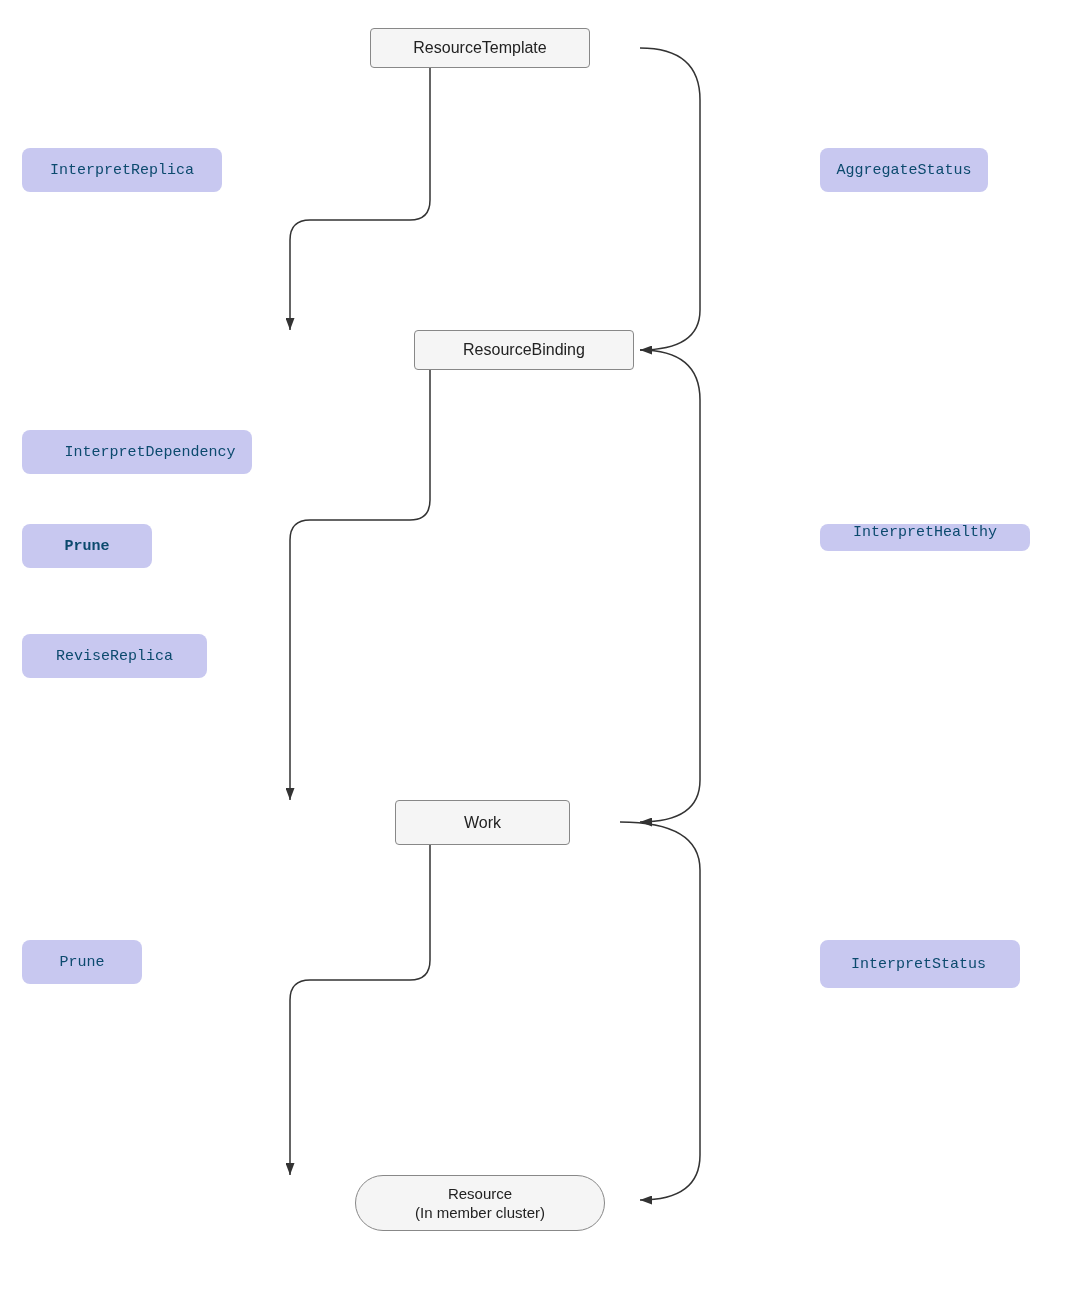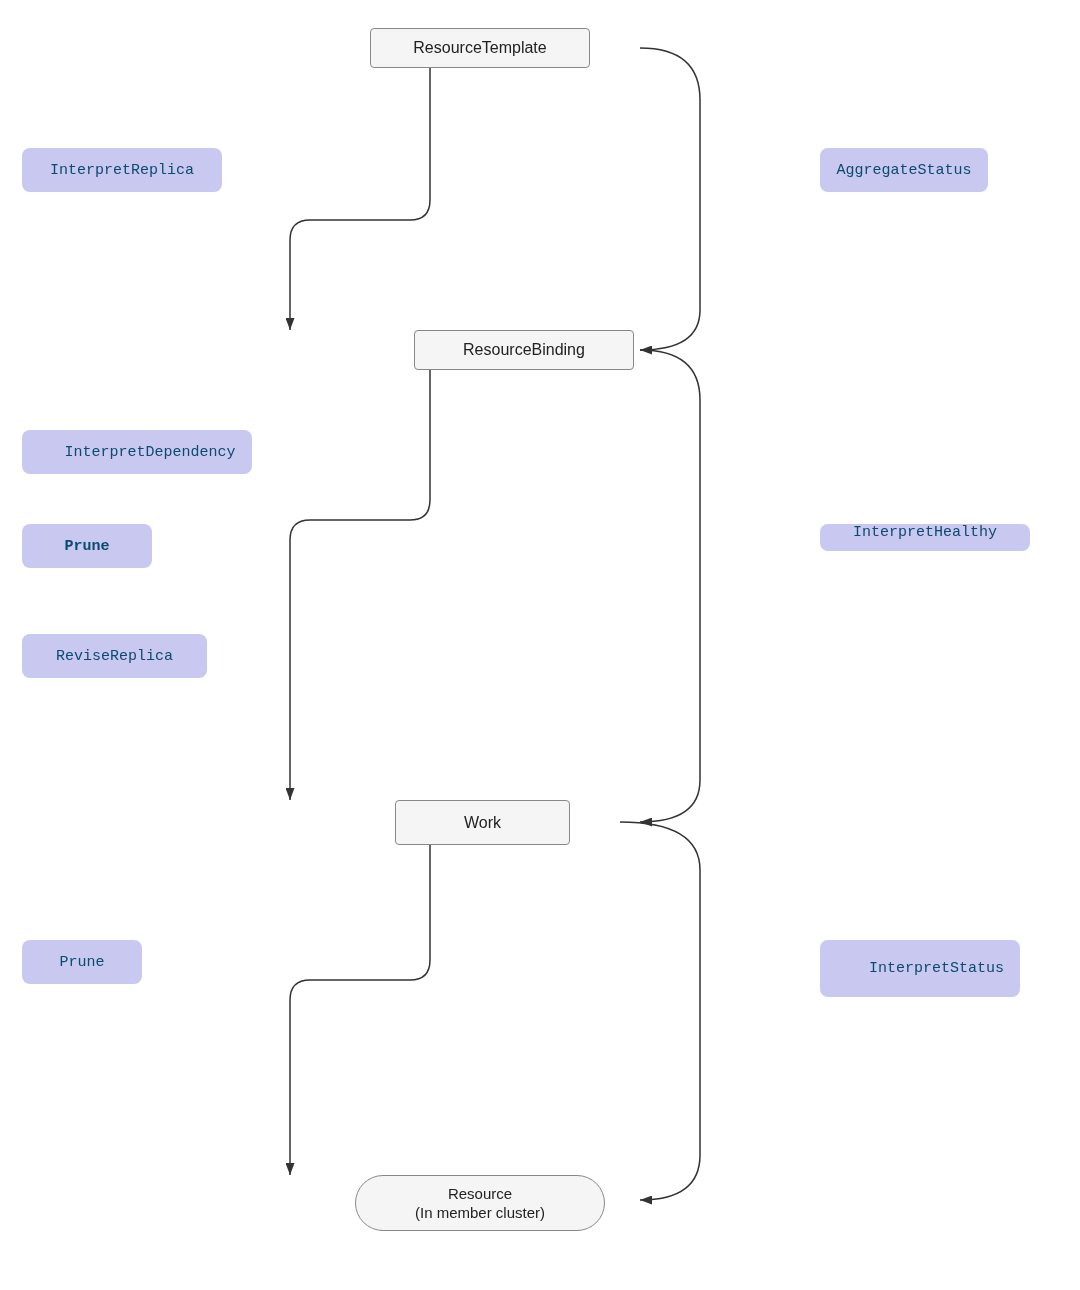--- a/index.html
+++ b/index.html
@@ -113,17 +113,17 @@
   </div>
 
   <div class="side-box" style="left: 820px; top: 148px; width: 168px; height: 44px; display:flex; align-items:center; justify-content:center;">
     <span>AggregateStatus</span>
   </div>
 
   <div class="side-box" style="left: 820px; top: 524px; width: 210px; height: 27px; display:flex; align-items:flex-end; justify-content:center;">
     <span>InterpretHealthy</span>
   </div>
 
-  <div class="side-box" style="left: 820px; top: 940px; width: 200px; height: 57px; display:flex; align-items:center; justify-content:flex-end;padding-left:13px;">
+  <div class="side-box" style="left: 820px; top: 940px; width: 200px; height: 48px; display:flex; align-items:center; justify-content:center;padding-left:13px;">
     <span>InterpretStatus</span>
   </div>
 
 </div>
 
 </body></html>

